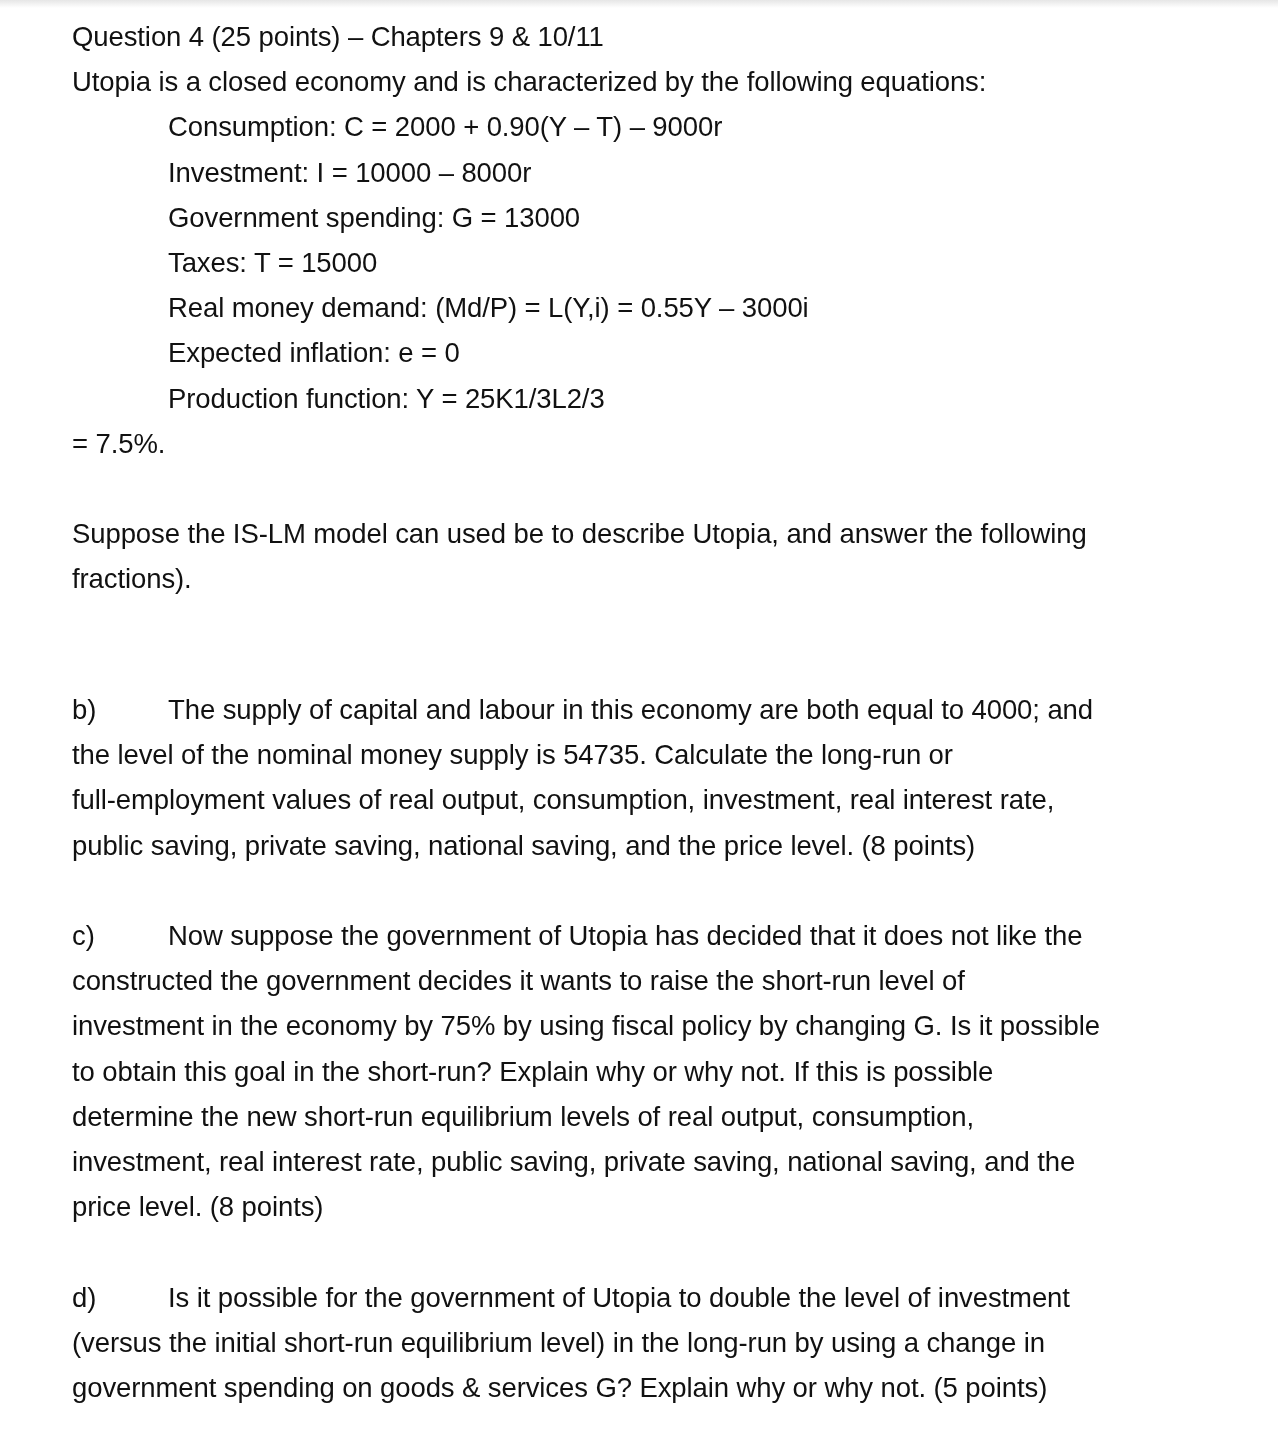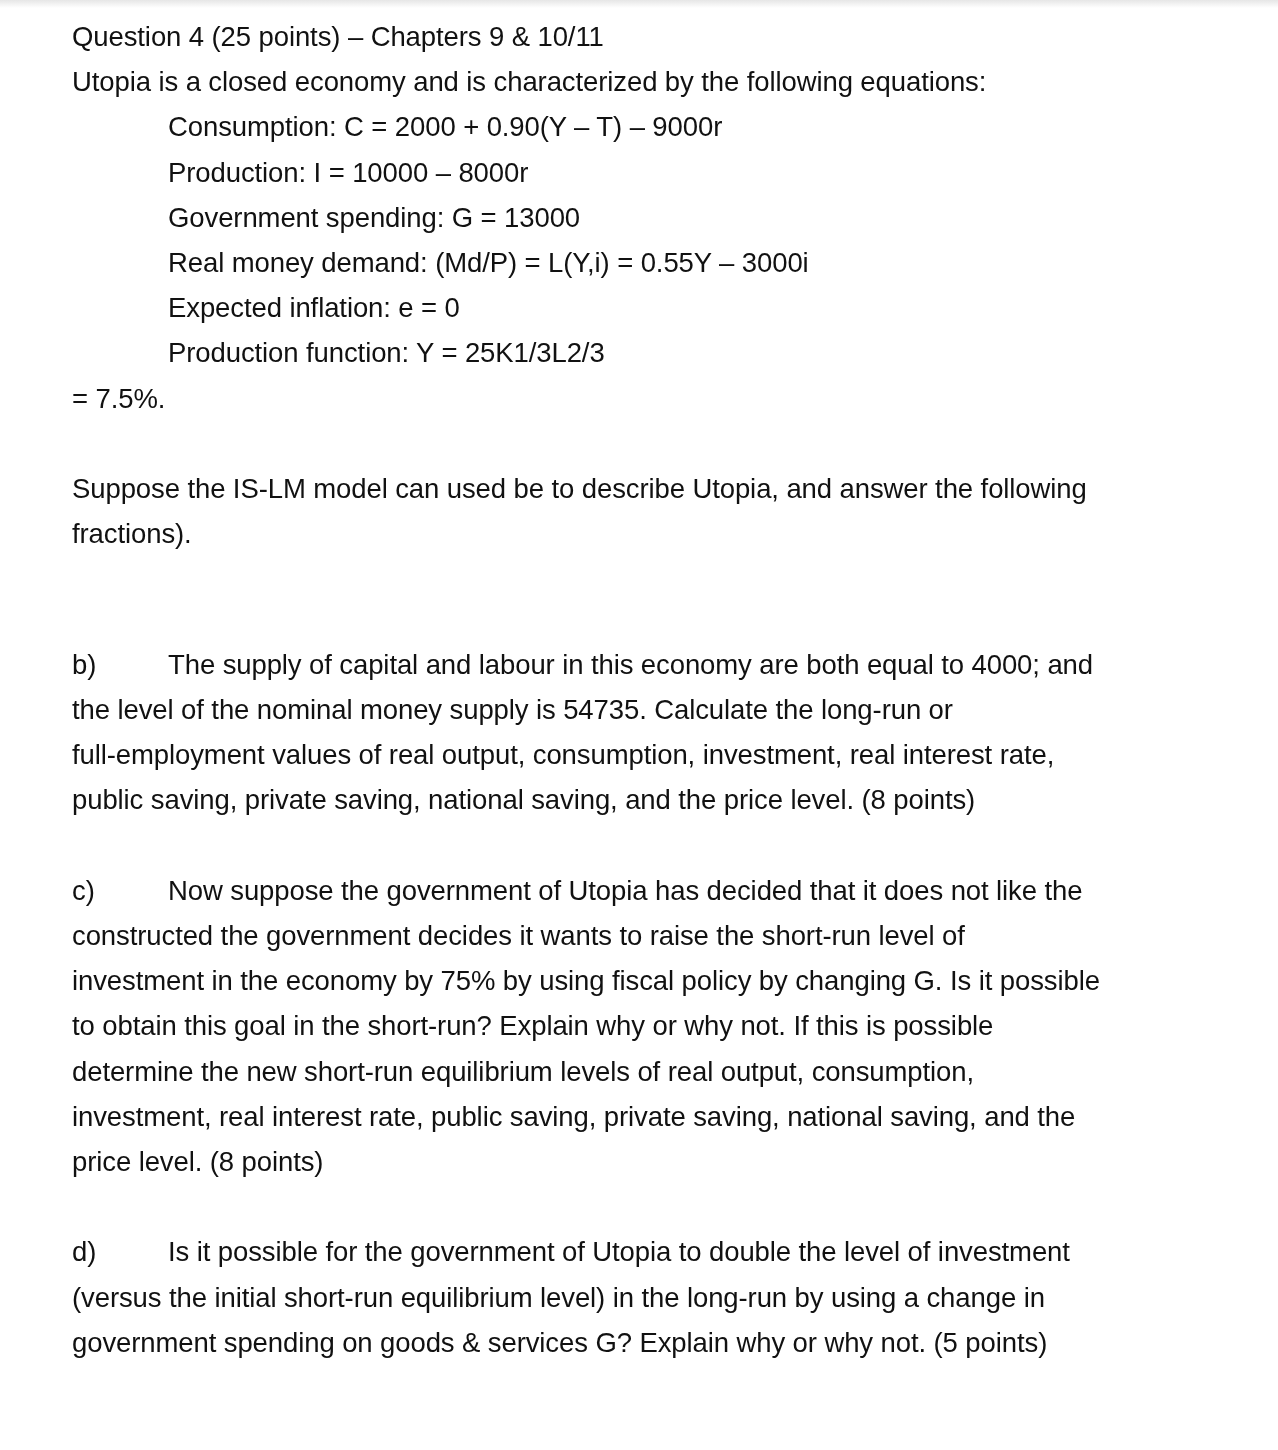--- a/index.html
+++ b/index.html
@@ -39,22 +39,23 @@
 <body>
 
 <div class="top-shade"></div>
 
 <div class="doc">
   <p class="line">Question 4 (25 points) – Chapters 9 &amp; 10/11</p>
   <p class="line">Utopia is a closed economy and is characterized by the following equations:</p>
 
   <div>
     <p class="line indent">Consumption: C = 2000 + 0.90(Y – T) – 9000r</p>
-    <p class="line indent">Production: I = 10000 – 8000r</p>
+    <p class="line indent">Investment: I = 10000 – 8000r</p>
     <p class="line indent">Government spending: G = 13000</p>
+    <p class="line indent">Taxes: T = 15000</p>
     <p class="line indent">Real money demand: (Md/P) = L(Y,i) = 0.55Y – 3000i</p>
     <p class="line indent">Expected inflation: e = 0</p>
     <p class="line indent">Production function: Y = 25K1/3L2/3</p>
   </div>
 
   <p class="line">= 7.5%.</p>
 
   <div class="gap1"></div>
 
   <p class="line">Suppose the IS-LM model can used be to describe Utopia, and answer the following</p>

